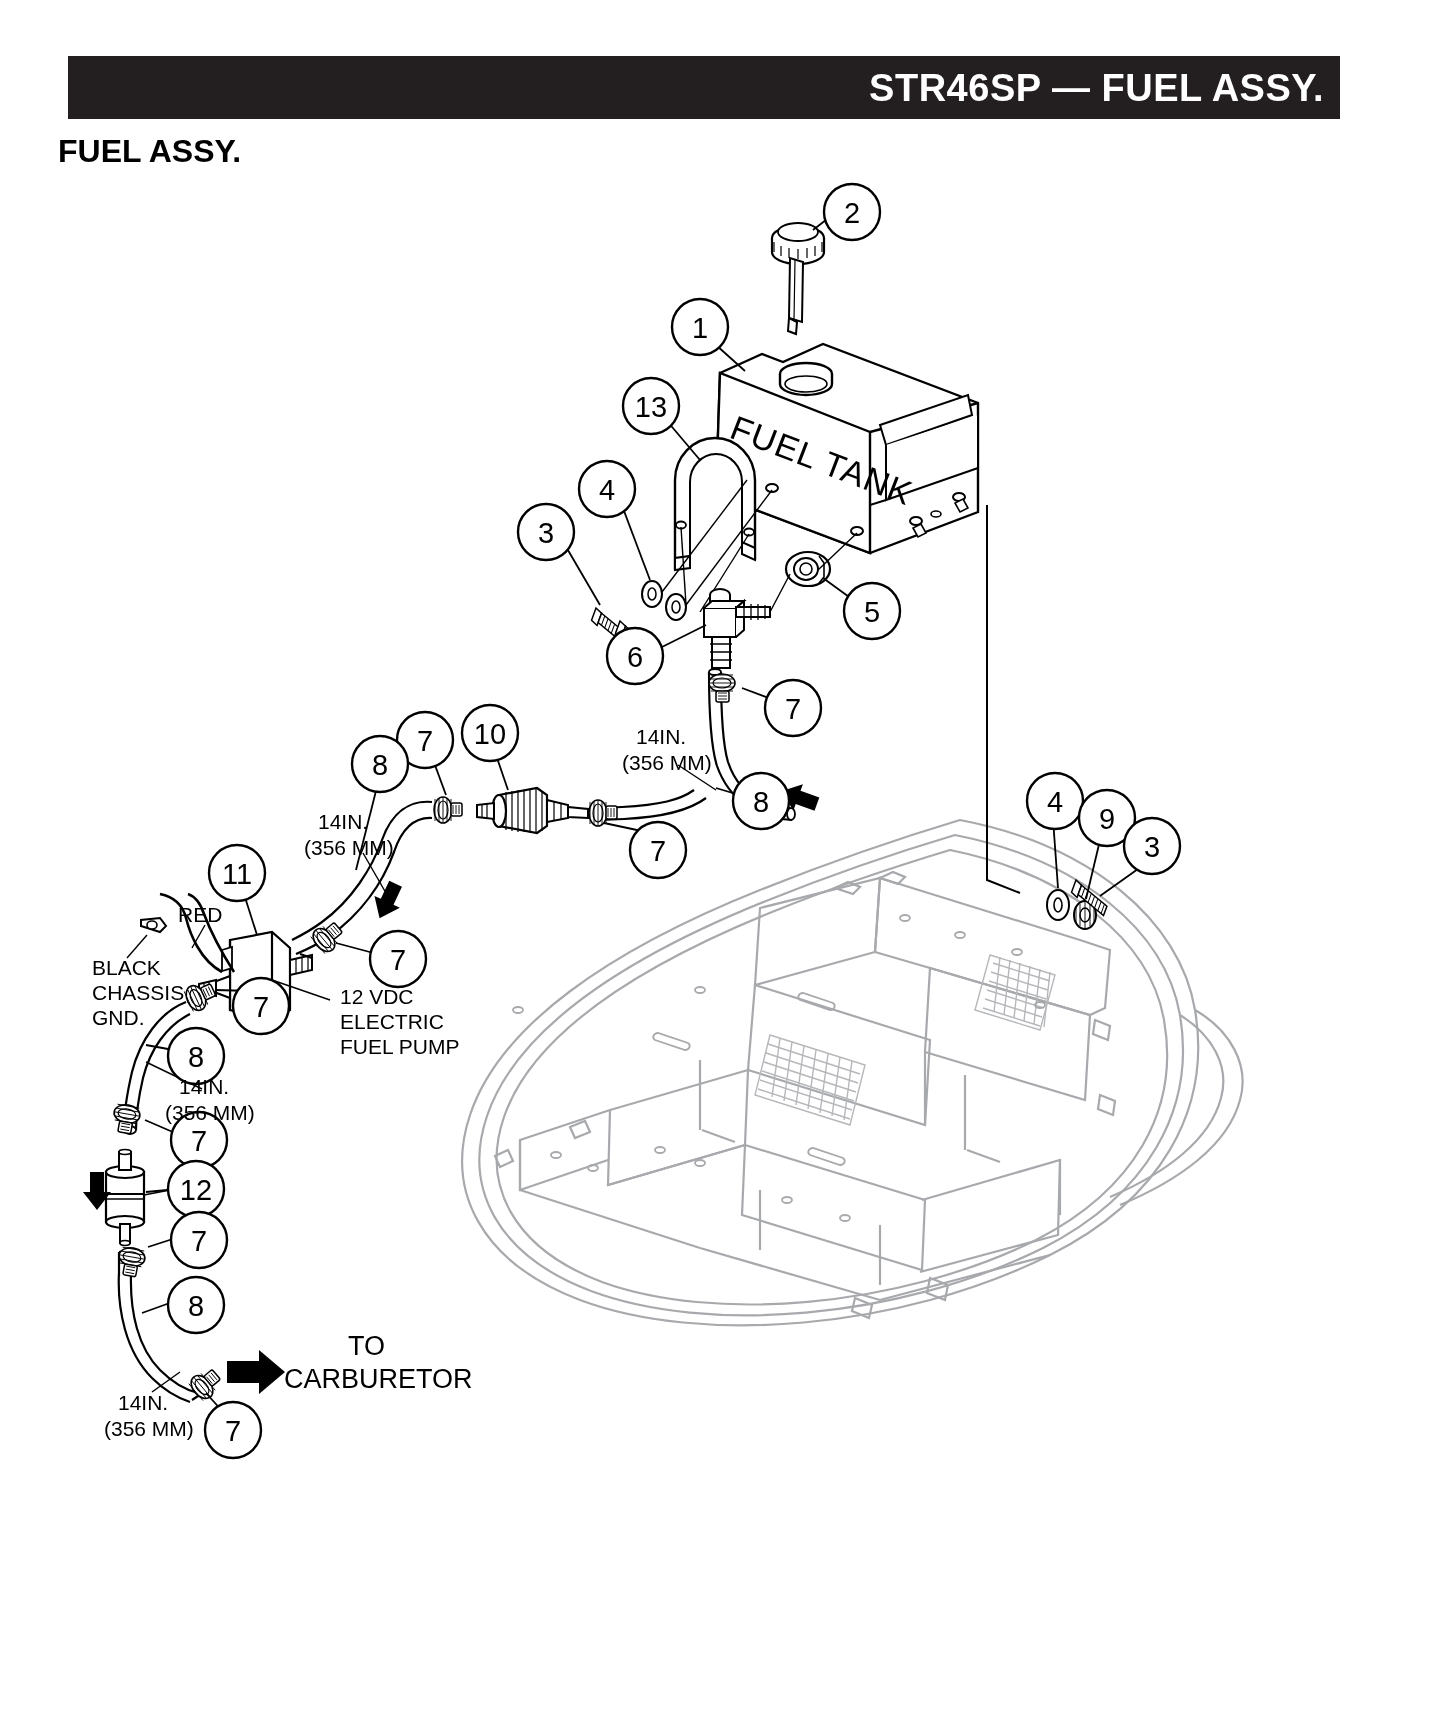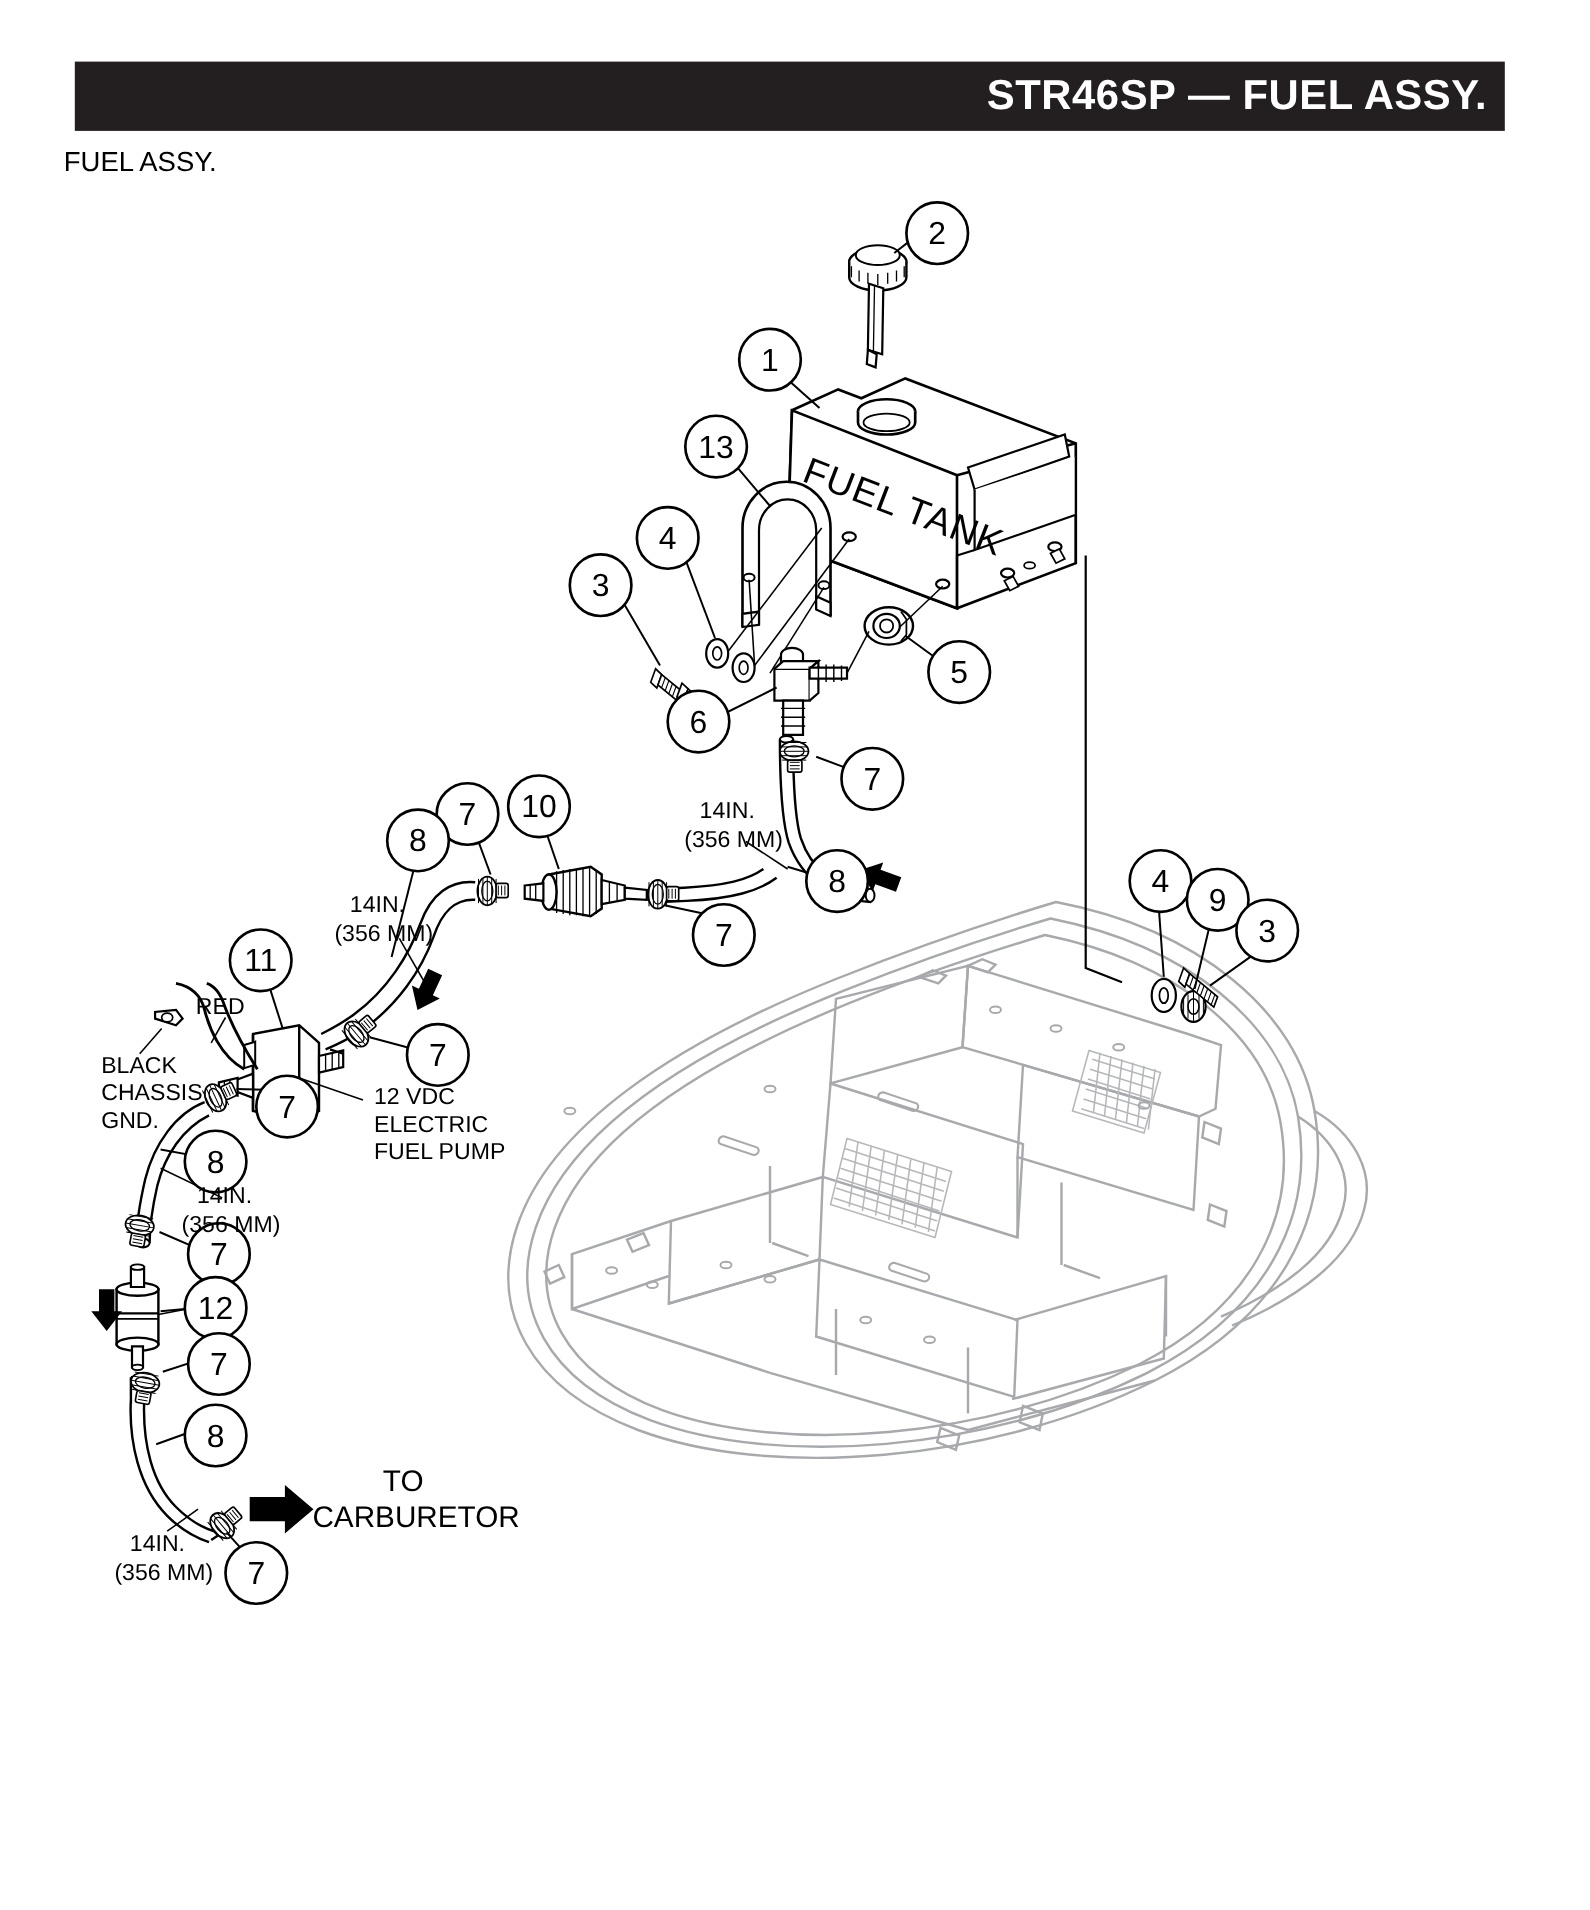--- a/index.html
+++ b/index.html
@@ -15,40 +15,40 @@
     font-family: "Liberation Sans", sans-serif;
     overflow: hidden;
   }
   #header-bar {
     position: absolute;
     left: 68px;
     top: 56px;
     width: 1272px;
     height: 63px;
     background: #231f20;
-    padding-left: 28px;
   }
   #header-title {
     position: absolute;
     right: 16px;
     top: 50%;
     transform: translateY(-50%);
     color: #ffffff;
     font-size: 38px;
     font-weight: bold;
     letter-spacing: 0.5px;
     white-space: nowrap;
   }
   #subtitle {
     position: absolute;
     left: 58px;
     top: 133px;
-    font-size: 25px;
+    font-size: 32px;
     color: #000000;
     white-space: nowrap;
+    font-weight: bold;
   }
   #canvas-wrap {
     position: absolute;
     left: 0;
     top: 0;
     width: 1445px;
     height: 1736px;
   }
   svg.diagram {
     position: absolute;

